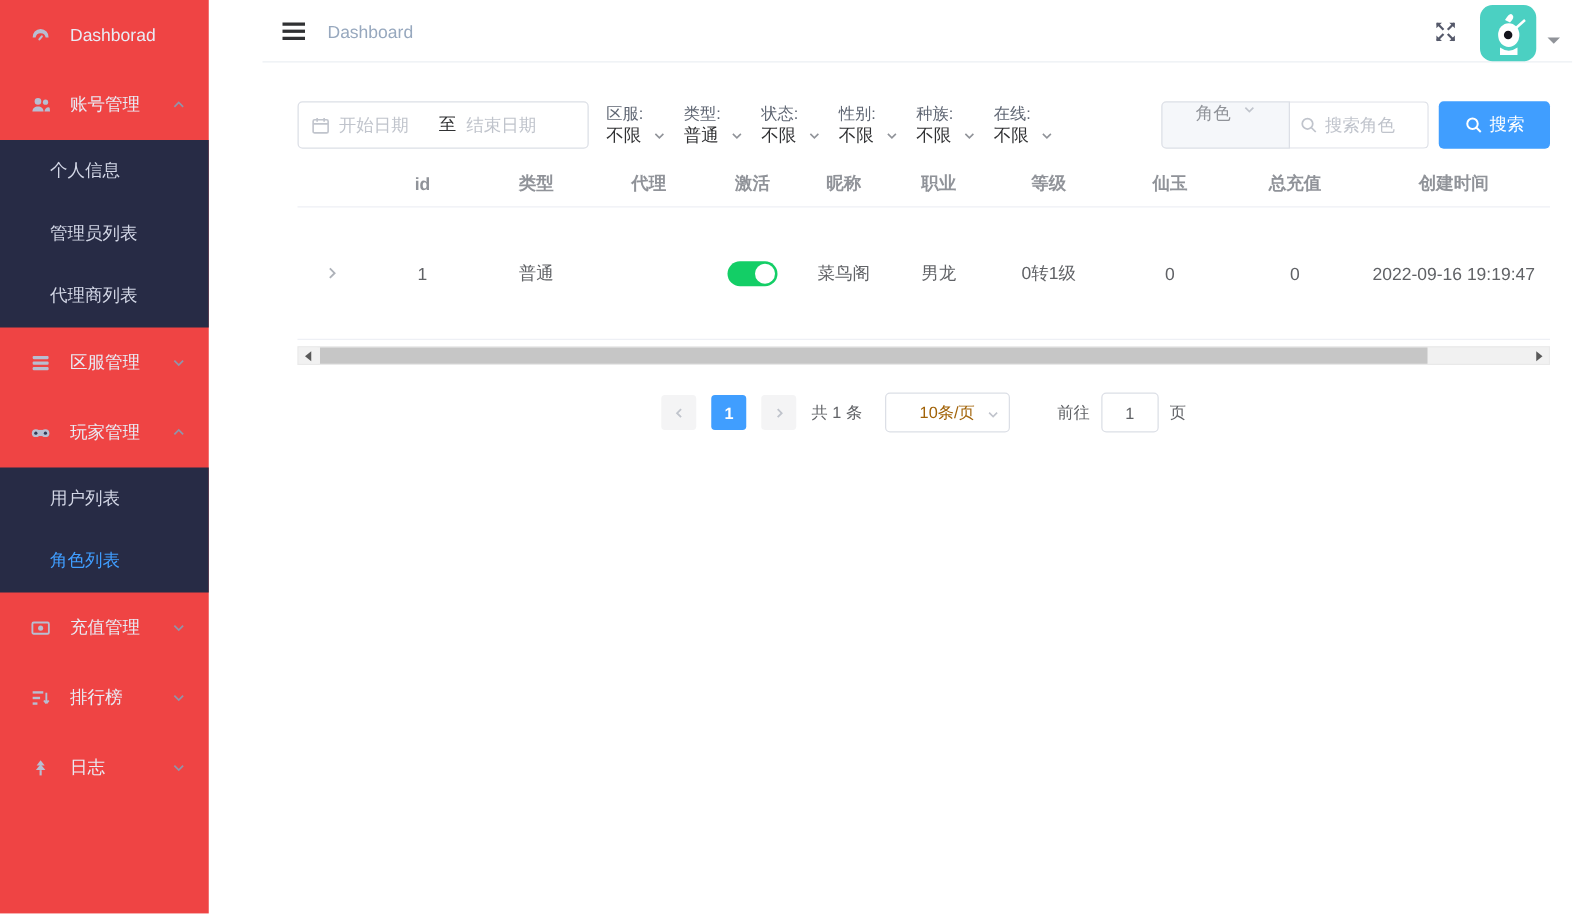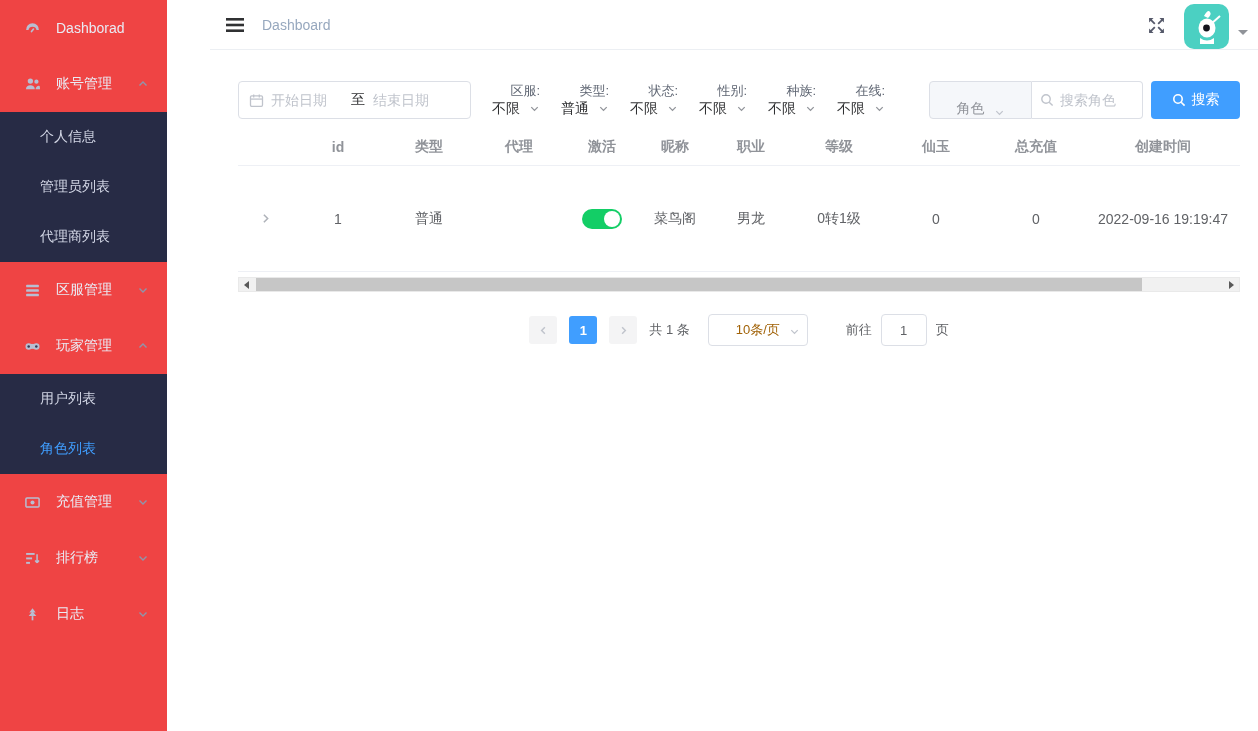--- a/index.html
+++ b/index.html
@@ -29,27 +29,27 @@
   
   .content { position:absolute; left:210px; top:50px; width:1048px; height:681px; background:#fff; }
 
   
   .filter-row { position:absolute; left:28px; top:31px; width:1002px; display:flex; align-items:center; }
   .date-range { width:233px; height:38px; border:1px solid #dcdfe6; border-radius:4px; display:flex; align-items:center; padding:0 10px; flex:0 0 auto; }
   .date-range .cal-icon { width:15px; height:15px; color:#c0c4cc; margin-right:7px; flex:0 0 auto; }
   .date-range input { border:none; outline:none; width:72px; font-size:14px; color:#0c4a6e; font-family:inherit; background:transparent; }
   .date-range input::placeholder { color:#c0c4cc; }
   .date-sep { font-size:14px; color:#303133; margin:0 8px; }
-  .filter-select { margin-left:21px; cursor:pointer; flex:0 0 auto;text-align:right; }
+  .filter-select { margin-left:14px; cursor:pointer; flex:0 0 auto; }
   .fs-label { font-size:13px; color:#5f6673; line-height:17px; }
   .fs-value-row { display:flex; align-items:center; line-height:19px; }
   .fs-value { font-size:14px; color:#303133; }
   .fs-caret { width:11px; height:11px; color:#909399; margin-left:9px; }
   .search-group { margin-left:auto; display:flex; align-items:center; }
-  .cat-select { width:103px; height:38px; background:#f5f7fa; border:1px solid #dcdfe6; border-radius:4px 0 0 4px; display:flex; align-items:flex-end; justify-content:center; cursor:pointer; }
+  .cat-select { width:103px; height:38px; background:#f5f7fa; border:1px solid #dcdfe6; border-radius:4px 0 0 4px; display:flex; align-items:flex-start; justify-content:center; cursor:pointer; }
   .cat-select .cs-text { font-size:14px; color:#909399; }
   .cat-select .fs-caret { color:#c0c4cc; }
   .search-input-wrap { width:111px; height:38px; border:1px solid #dcdfe6; border-left:none; border-radius:0 4px 4px 0; display:flex; align-items:center; padding:0 8px; }
   .search-input-wrap .mag-icon { width:14px; height:14px; color:#c0c4cc; margin-right:6px; flex:0 0 auto; }
   .search-input-wrap input { border:none; outline:none; width:70px; font-size:14px; color:#606266; font-family:inherit; }
   .search-input-wrap input::placeholder { color:#c0c4cc; }
   .search-btn { margin-left:8px; width:89px; height:38px; border:none; border-radius:4px; color:#fff; font-size:14px; font-family:Liberation Serif, serif; display:flex; align-items:center; justify-content:center; cursor:pointer; }
   .search-btn .mag-icon { width:14px; height:14px; color:#fff; margin-right:6px; }
 
   

